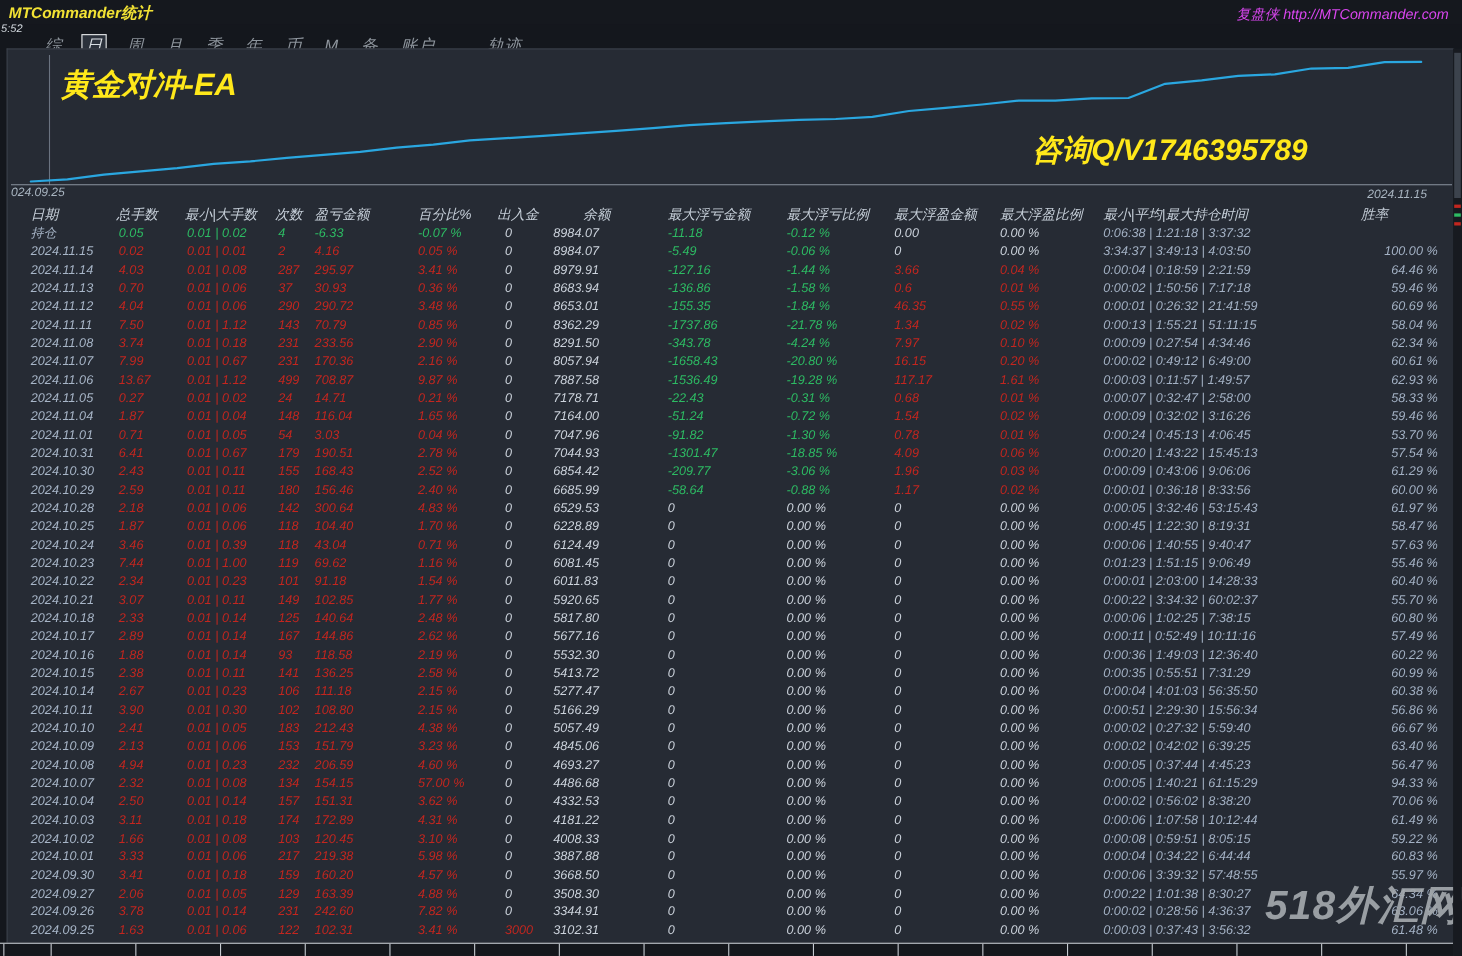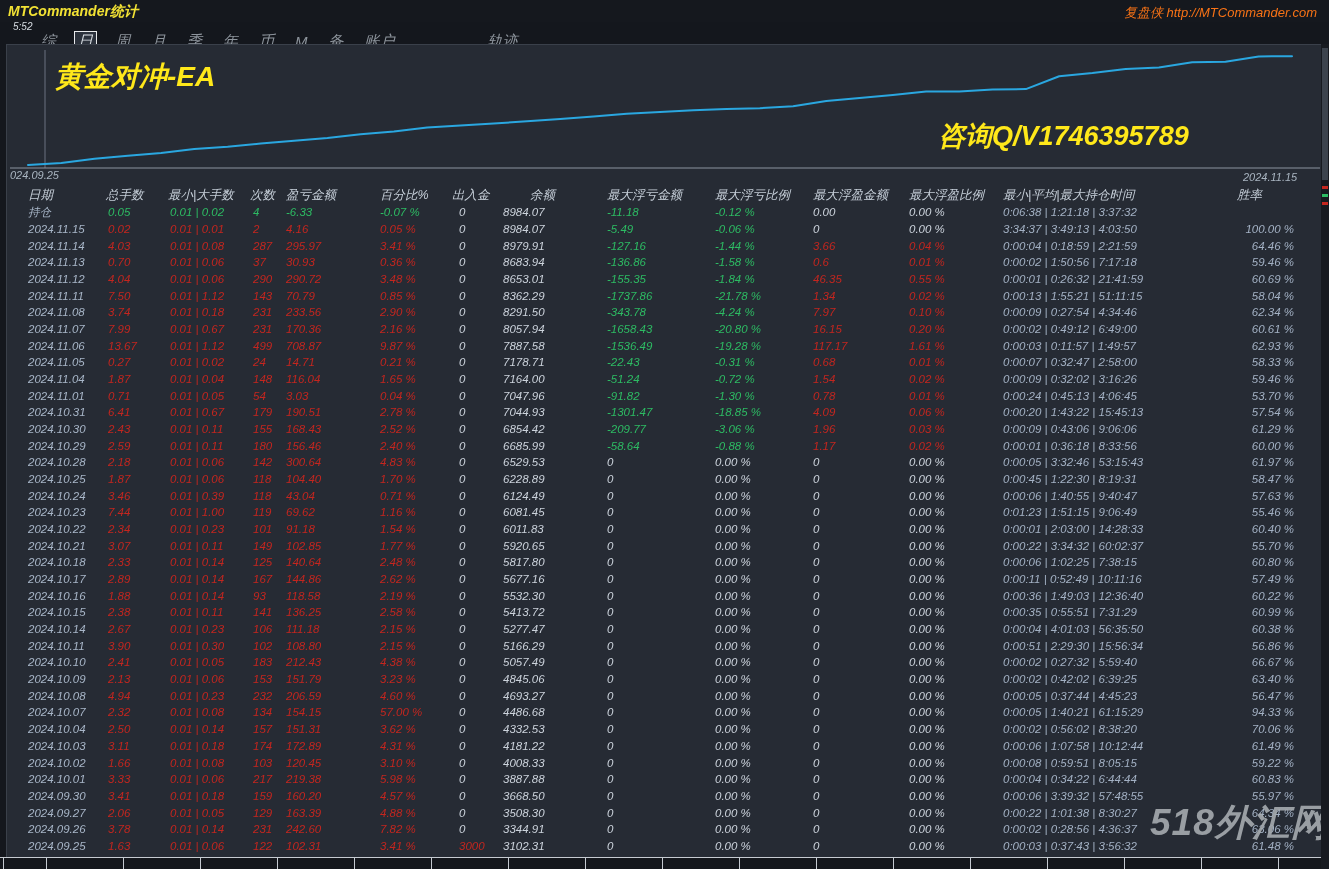--- a/index.html
+++ b/index.html
@@ -1,27 +1,27 @@
 <!DOCTYPE html>
 <html><head>
 <meta charset="utf-8">
 <style>
   html,body{margin:0;padding:0;background:#0e1116;}
   .page{position:relative;width:1329px;height:869px;overflow:hidden;
         background:#14171d;font-family:"Liberation Sans",sans-serif;font-style:italic;}
   
   .titlebar{position:absolute;left:0;top:0;width:100%;height:22px;background:#15181e;}
   .app-title{position:absolute;left:8px;top:3px;color:#f2e234;font-size:14px;font-weight:bold;}
-  .site-link{position:absolute;right:12px;top:4px;color:#f97316;font-size:13px;cursor:pointer;}
-  .clock{position:absolute;left:13px;top:21px;color:#d7dde3;font-size:10px;text-align:right;}
+  .site-link{position:absolute;right:12px;top:4px;color:#d946ef;font-size:13px;cursor:pointer;}
+  .clock{position:absolute;left:1px;top:21px;color:#d7dde3;font-size:10px;text-align:right;}
   
   .menubar{position:absolute;left:38px;top:30px;height:22px;display:flex;align-items:center;}
   .mitem{color:#8d949c;font-size:15px;margin-right:15px;padding:0 3px;cursor:pointer;white-space:nowrap;}
   .mitem.sel{border:1px solid #e8eaec;background:#2b313b;color:#d8dde2;}
-  .mitem.gap{margin-left:72px;}
+  .mitem.gap{margin-left:28px;}
   
   .content{position:absolute;left:6px;top:44px;width:1315px;height:825px;
            background:#262b34;border-left:1px solid #3a404a;border-top:1px solid #3a404a;}
   
   .chart-svg{position:absolute;left:0;top:0;width:1329px;height:869px;pointer-events:none;}
   .wm-left{position:absolute;left:55px;top:58px;color:#ffe81a;font-size:28px;font-weight:bold;z-index:5;}
   .wm-right{position:absolute;left:938px;top:118px;color:#ffe81a;font-size:27px;font-weight:bold;z-index:5;}
   .xlab{position:absolute;color:#a9b5c1;font-size:11px;z-index:4;}
   .xlab.left{left:10px;top:169px;}
   .xlab.right{left:1243px;top:171px;}
@@ -34,21 +34,21 @@
   .cell{font-size:11.5px;white-space:nowrap;overflow:visible;}
   .hdr .cell{font-size:12.5px;color:#c6cfd9;}
   .c-red{color:#c3261f;}
   .c-green{color:#2dbb63;}
   .c-plain{color:#ccd3dc;}
   .c-date{color:#a8b6c8;}
   .c-dim{color:#a3b1c4;}
   .cell.n2{padding-left:2px;}   
   .cell.n3{padding-left:3px;}   
   .cell.dep{padding-left:7px;}
-  .cell.win{text-align:right;padding-right:27px;}
+  .cell.win{text-align:right;padding-right:14px;}
   .hdr .cell.win{text-align:left;padding-right:2px;}
   .hdr .cell.bal{padding-left:27px;}
   
   .watermark{position:absolute;left:1150px;top:798px;z-index:8;
              color:rgba(163,168,173,0.92);font-size:37px;font-weight:bold;letter-spacing:1px;text-align:center;}
   
   .bstrip{position:absolute;left:0;bottom:0;width:1321px;height:11px;background:#14171c;
           border-top:1px solid #c6cbd1;z-index:9;}
   .btick{position:absolute;top:0;width:1px;height:11px;background:#c6cbd1;}
   

